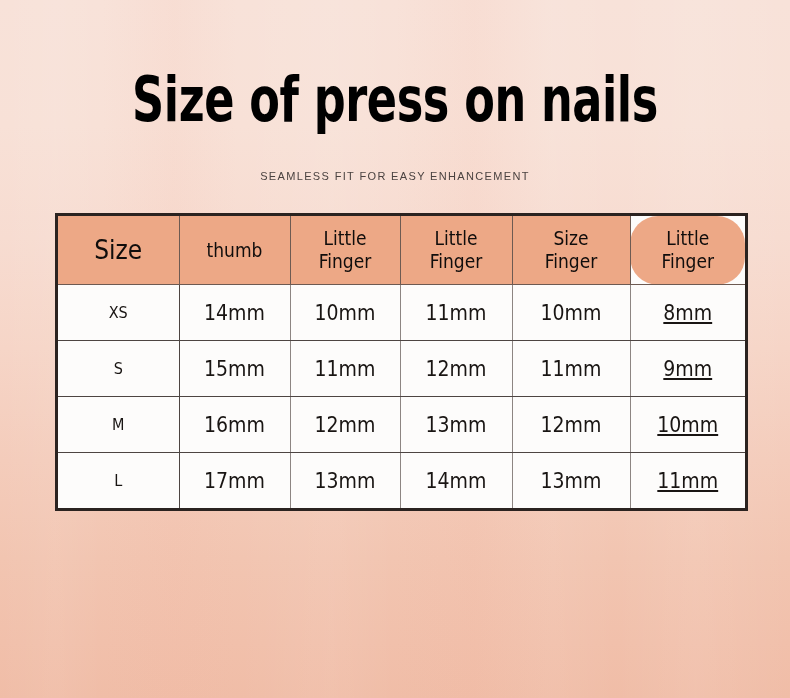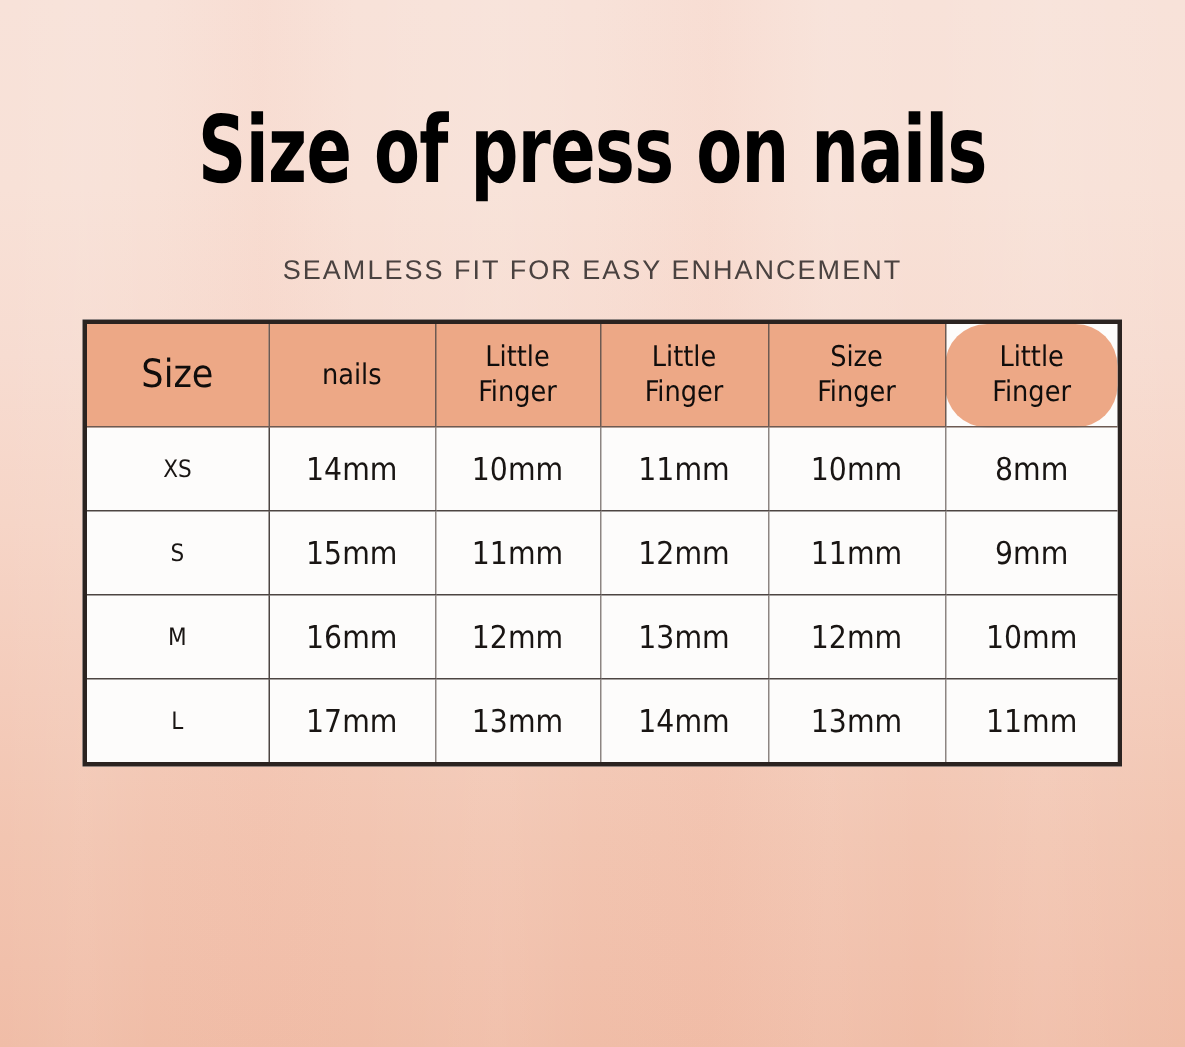--- a/index.html
+++ b/index.html
@@ -70,21 +70,21 @@
     transform-origin: 50% 50%;
     white-space: nowrap;
   }
   #subtitle {
     position: absolute;
     left: 0;
     right: 0;
     top: 170px;
     text-align: center;
     color: #4a4240;
-    font-size: 18px;
+    font-size: 11px;
     letter-spacing: 1.35px;
     font-weight: 400;
     white-space: nowrap;
   }
 
   
   #size-table-wrap {
     position: absolute;
     left: 55px;
     top: 213px;
@@ -136,21 +136,21 @@
     padding: 2px;
     text-align: center;
     vertical-align: middle;
     border-right: 1px solid #8d8582;
     border-bottom: 1px solid #4d4542;
     font-family: "Liberation Sans Narrow", "DejaVu Sans Condensed", "Liberation Sans", sans-serif;
   }
   #size-table tbody td:first-child {
     border-right: 1px solid #4d4542;
   }
-  #size-table tbody td:last-child { border-right: none; }
+  #size-table tbody td:last-child { border-right: none; text-decoration: underline; }
   #size-table tbody tr:last-child td { border-bottom: none; }
   #size-table tbody td.label-cell {
     font-size: 16px;
   }
 </style>
 </head>
 <body>
 
 <div id="poster">
   <div id="streaks"></div>
@@ -168,21 +168,21 @@
         <col class="c-middle">
         <col class="c-ring">
         <col class="c-little">
       </colgroup>
       <thead>
         <tr>
           <th class="size-head">
             <span class="hl">Size</span>
           </th>
           <th>
-            <span class="hl">nails</span>
+            <span class="hl">thumb</span>
           </th>
           <th>
             <span class="hl">Little</span>
             <span class="hl">Finger</span>
           </th>
           <th>
             <span class="hl">Little</span>
             <span class="hl">Finger</span>
           </th>
           <th>

